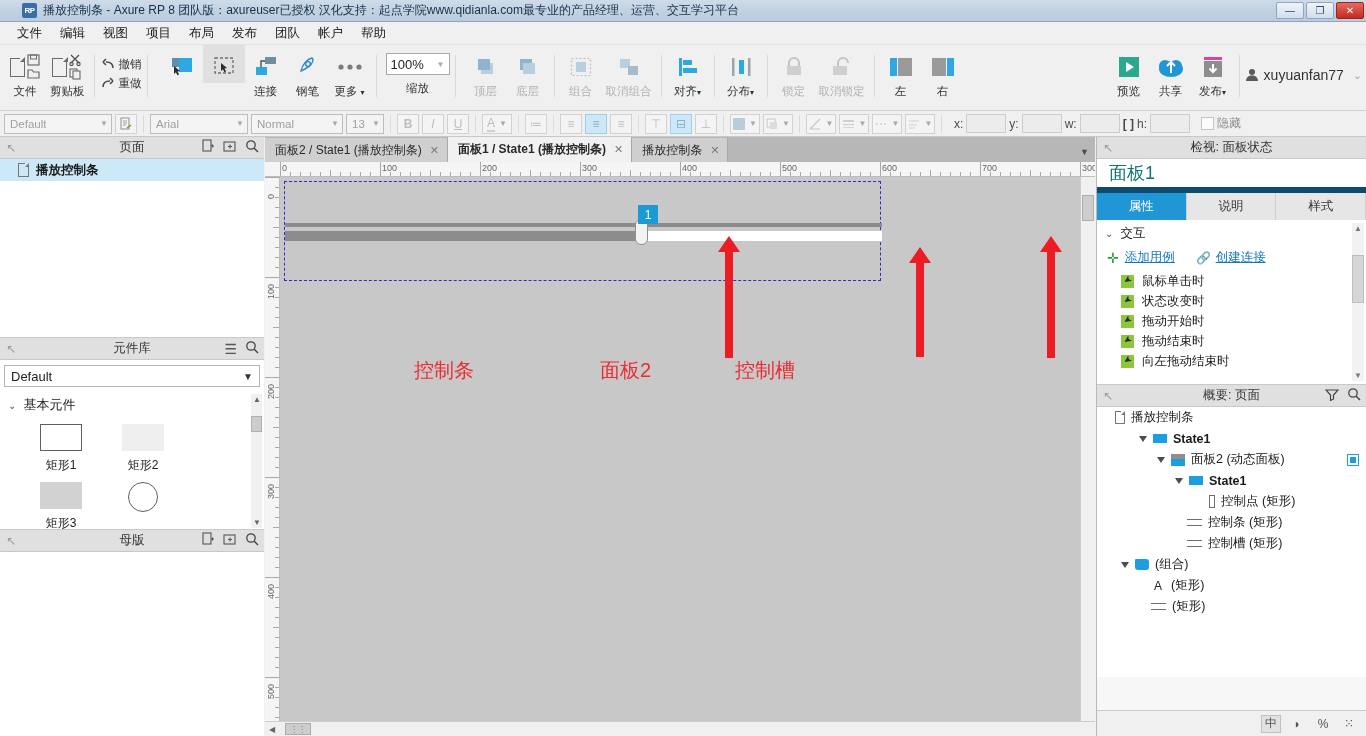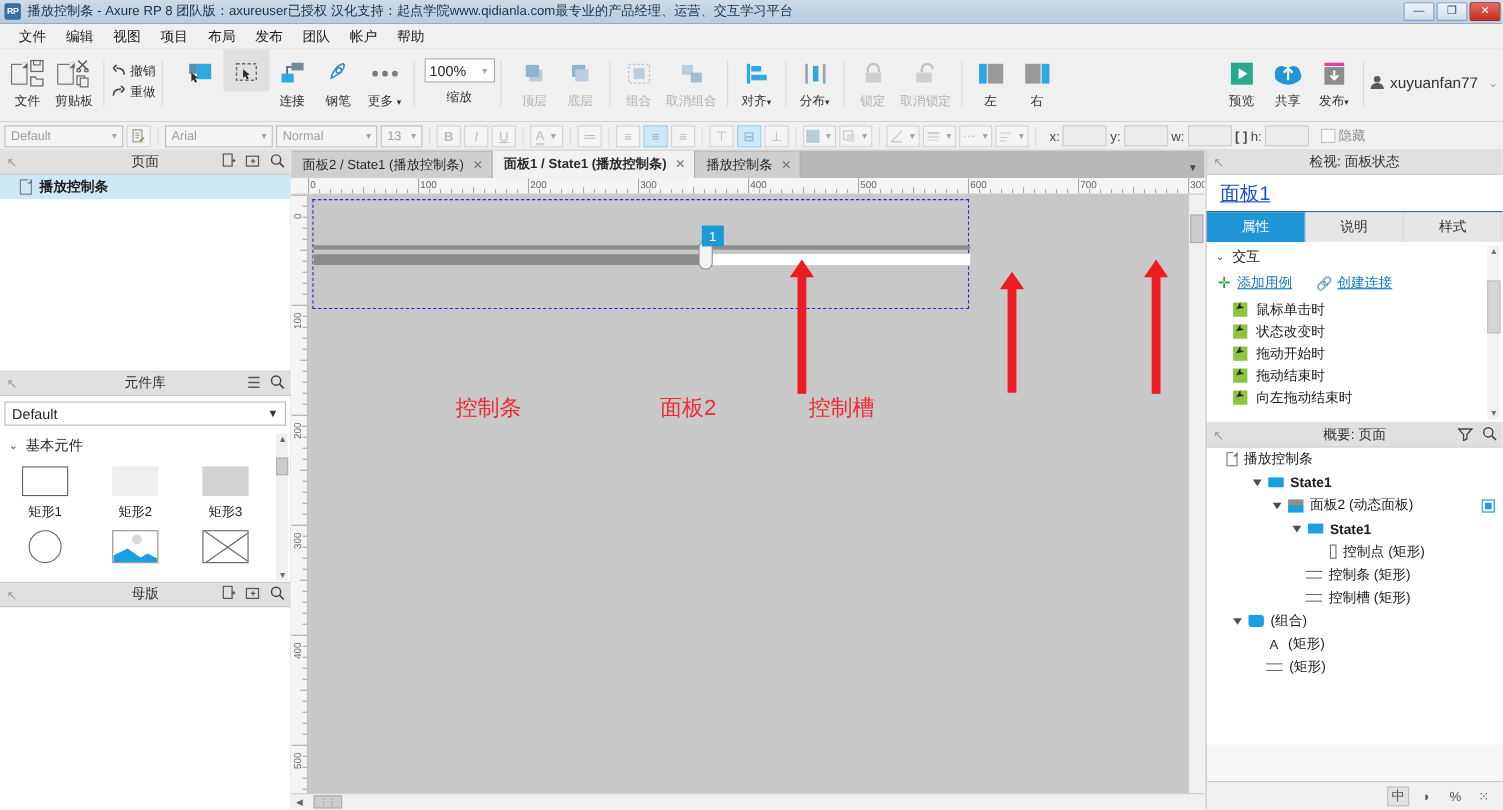--- a/index.html
+++ b/index.html
@@ -12,21 +12,21 @@
     color: #222;
     -webkit-font-smoothing: antialiased;
   }
   #app { position: relative; width: 1366px; height: 736px; }
 
   
   .titlebar {
     position: absolute; left: 0; top: 0; width: 1366px; height: 22px;
     background: linear-gradient(to bottom, #cfdbe8 0%, #c2d2e2 50%, #b9cbdd 100%);
     border-bottom: 1px solid #8fa6bd;
-    display: flex; align-items: center;
+    display: flex; align-items: center; padding-left: 18px;
   }
   .app-badge {
     width: 15px; height: 15px; margin-left: 4px; margin-right: 6px;
     background: #3a6ea5; border-radius: 2px;
     color: #fff; font-size: 8px; font-weight: bold;
     display: flex; align-items: center; justify-content: center;
     letter-spacing: -0.5px;
   }
   .title-text { font-size: 12px; color: #16314d; white-space: nowrap; }
   .winbtns { position: absolute; right: 2px; top: 2px; display: flex; gap: 2px; }
@@ -118,21 +118,21 @@
   .pages-panel { position: absolute; left:0; top:0; width: 264px; height: 200px; background:#fff; }
   .page-row { display: flex; align-items: center; gap: 7px; height: 22px; padding-left: 18px; background: #cde8f7; font-size: 12.5px; font-weight: bold; color: #1b1b1b; }
   .pg-icon { width: 11px; height: 14px; border: 1.3px solid #777; position: relative; }
   .pg-icon:after{content:"";position:absolute;right:-1.3px;top:-1.3px;border-left:4px solid #cde8f7;border-bottom:4px solid #777;}
 
   .libs-panel { position: absolute; left:0; top:200px; width: 264px; height: 192px; background: #fff; border-top: 1px solid #c9c9c9; }
   .lib-select { margin: 5px 4px; height: 22px; border: 1px solid #b5b5b5; background: #fff; display: flex; align-items: center; justify-content: space-between; padding: 0 6px; font-size: 13px; }
   .lib-body { position: relative; height: 140px; overflow: hidden; }
   .lib-group { display: flex; align-items: center; gap: 7px; padding: 4px 0 2px 8px; font-size: 13px; }
   .chev { font-size: 10px; color: #555; }
-  .wgrid { display: flex; flex-wrap: wrap; padding-left: 0; align-items: center; }
+  .wgrid { display: flex; flex-wrap: wrap; padding-left: 20px; }
   .wcell { width: 82px; display: flex; flex-direction: column; align-items: center; padding-top: 8px; }
   .wcell .nm { font-size: 12px; margin-top: 6px; color: #222; }
   .w-rect1 { width: 42px; height: 27px; border: 1.2px solid #5f5f5f; background: #fff; }
   .w-rect2 { width: 42px; height: 27px; background: #efefef; }
   .w-rect3 { width: 42px; height: 27px; background: #d2d2d2; }
   .w-circle { width: 30px; height: 30px; border: 1.2px solid #5f5f5f; border-radius: 50%; }
   .w-img { width: 42px; height: 30px; background: #fff; border: 1.2px solid #8d8d8d; position: relative; overflow: hidden; }
   .w-img:before { content:""; position:absolute; left:0; bottom:0; width:100%; height:15px; background:#1b9fe0; clip-path: polygon(0 60%, 32% 18%, 62% 72%, 78% 48%, 100% 78%, 100% 100%, 0 100%); }
   .w-img:after { content:""; position:absolute; left:17px; top:3px; width:9px; height:9px; border-radius:50%; background:#d8d8d8; }
   .w-ph { width: 42px; height: 30px; border: 1.2px solid #5f5f5f; position: relative; overflow: hidden; }
@@ -179,21 +179,21 @@
   .thumbctl { position:absolute; left:355px; top:42px; width:13px; height:26px; background:#f3f3f3; border:1.2px solid #8f8f8f; border-radius:6px; }
   .badge1 { position:absolute; left:358px; top:28px; width:20px; height:19px; background:#1c9ad6; color:#fff; font-size:12px; display:flex; align-items:center; justify-content:center; }
 
   .arrow { position:absolute; width:22px; }
   .arrow .shaft { position:absolute; left:7px; top:14px; width:8px; background:#ed1c24; }
   .arrow .head { position:absolute; left:0; top:0; width:0; height:0; border-left:11px solid transparent; border-right:11px solid transparent; border-bottom:16px solid #ed1c24; }
   .annot { position:absolute; color:#ed2b31; font-size:20px; white-space:nowrap; }
 
   
   .rightcol { position:absolute; left:1096px; top:137px; width:270px; height:599px; background:#f7f7f7; border-left:1px solid #b9b9b9; }
-  .insp-title { height:34px; background:#fff; display:flex; align-items:center; padding-left:12px; font-size:18px; color:#1d4ed8; border-bottom:1px solid #0c4a6e;text-decoration:underline;}
+  .insp-title { height:34px; background:#fff; display:flex; align-items:center; padding-left:12px; font-size:18px; color:#0f766e; border-bottom:6px solid #0c4a6e;}
   .insp-tabs { height:27px; display:flex; }
   .insp-tab { flex:1; display:flex; align-items:center; justify-content:center; font-size:12.5px; background:#e6e6e6; border-right:1px solid #cfcfcf; color:#333; }
   .insp-tab.active { background:#2196d6; color:#fff; }
   .insp-body { position:relative; height:165px; background:#fff; overflow:hidden; border-bottom:1px solid #c9c9c9; }
   .sec-head { display:flex; align-items:center; gap:7px; padding:5px 0 4px 8px; font-size:12.5px; }
   .linkrow { display:flex; align-items:center; gap:6px; padding:3px 0 5px 10px; font-size:12.5px; }
   .plus { color:#25a33a; font-weight:bold; font-size:14px; }
   .alink { color:#1579bd; text-decoration:underline; }
   .chainicon { color:#1579bd; font-size:12px; letter-spacing:-2px;}
   .evrow { display:flex; align-items:center; gap:8px; padding:1.5px 0 1.5px 24px; font-size:12.5px; color:#1a1a1a; }

